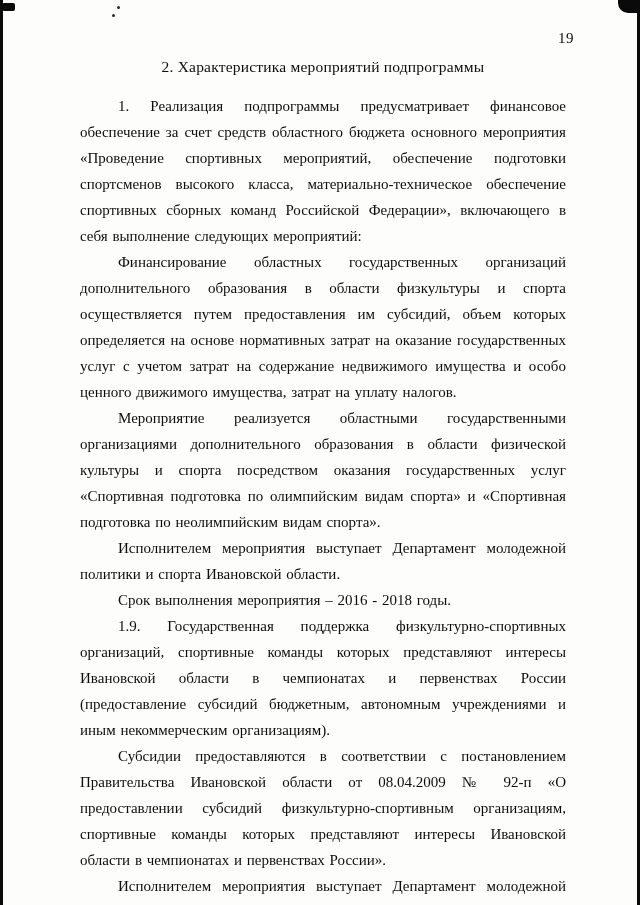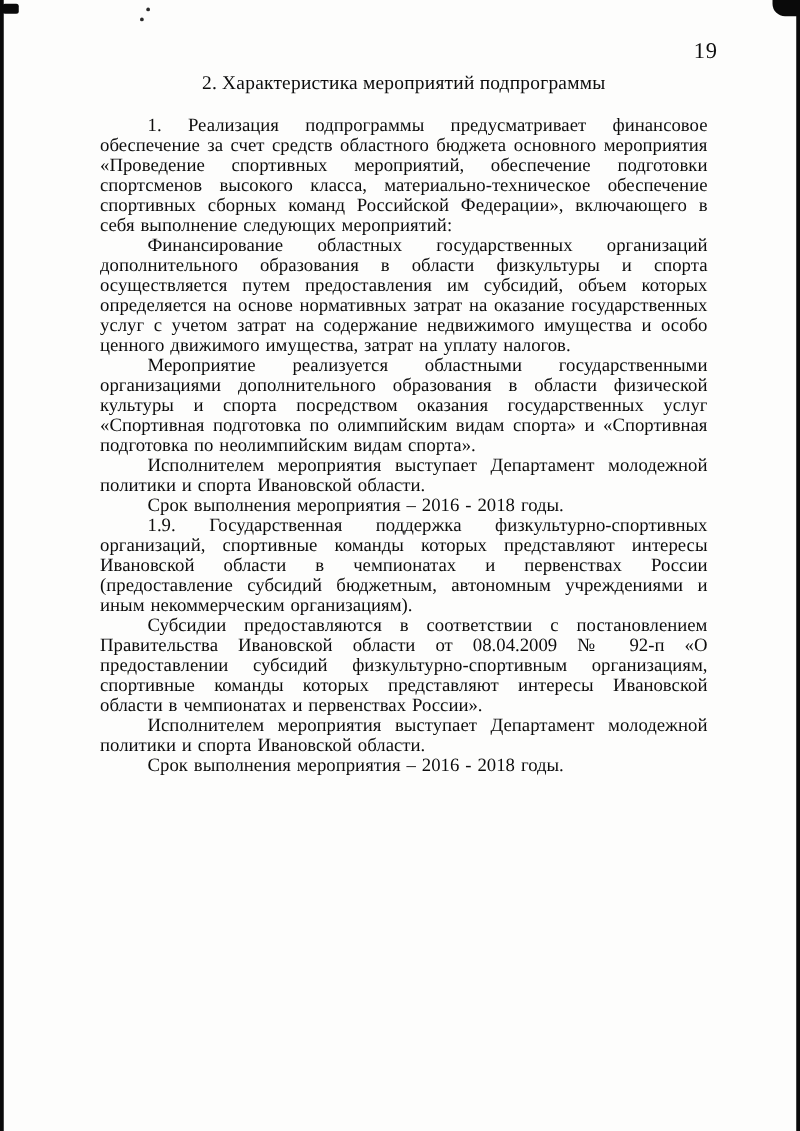--- a/index.html
+++ b/index.html
@@ -54,40 +54,40 @@
     position: absolute;
     left: 112px; top: 14px;
     width: 3px; height: 3px;
     background: #2a2a2a;
     border-radius: 50%;
   }
   .page-number {
     position: absolute;
     top: 30px;
     right: 66px;
-    font-size: 18px;
+    font-size: 15px;
     letter-spacing: 0.5px;
   }
   .content {
     position: absolute;
     left: 80px;
     top: 58px;
     width: 486px;
   }
   .title {
     font-size: 15.5px;
     font-weight: normal;
     text-align: center;
     margin: 0 0 17px 0;
     letter-spacing: 0.2px;
   }
   .para {
     margin: 0;
     font-size: 15px;
-    line-height: 16px;
+    line-height: 26px;
     text-align: justify;
     text-indent: 38px;
     word-spacing: 1px;
   }
 </style>
 </head>
 <body>
 
 <div class="page">
 

